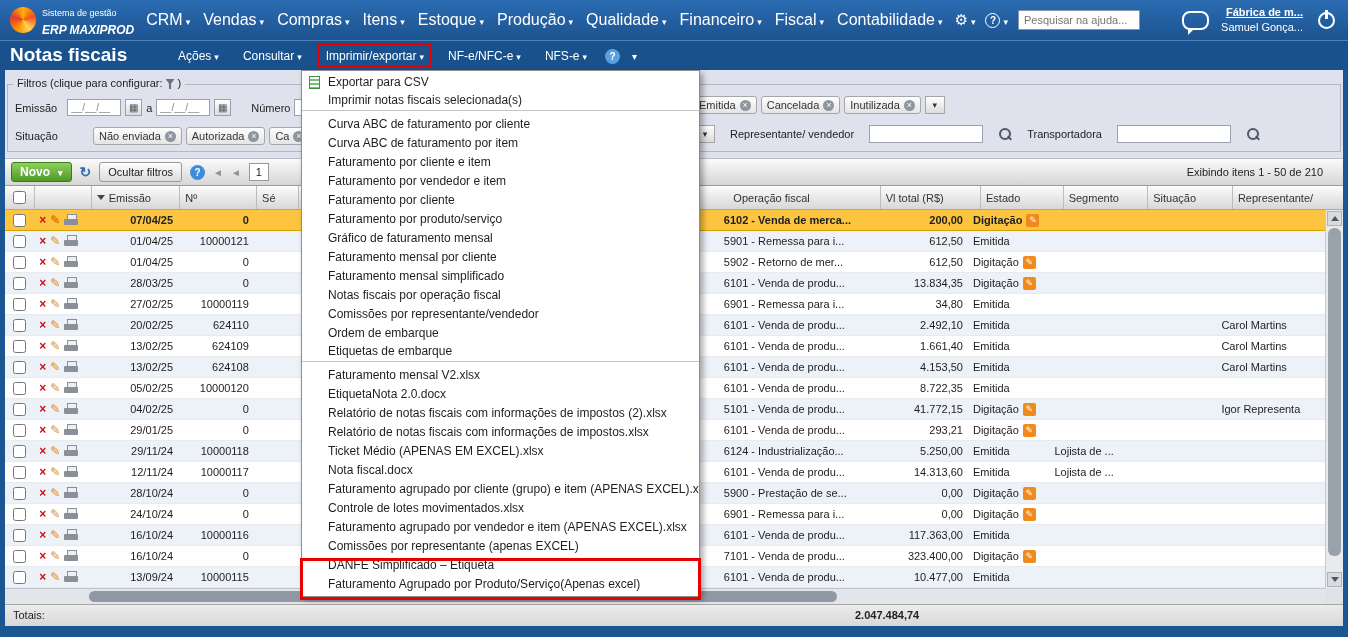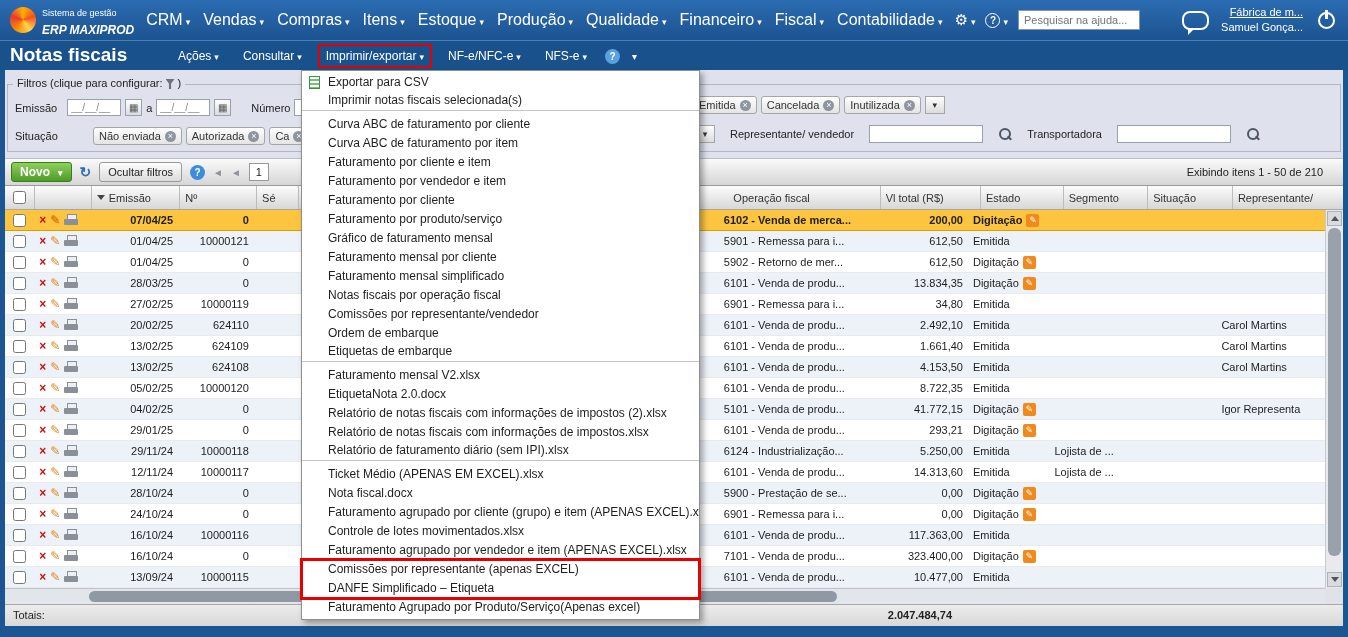--- a/index.html
+++ b/index.html
@@ -26,21 +26,21 @@
   .help-ring { width:15px; height:15px; border:1px solid #fff; border-radius:50%;
     font-size:10px; font-weight:bold; display:flex; align-items:center; justify-content:center; }
   .help-ring::before { content:"?"; }
   .search-input { width:122px; height:20px; border:1px solid #7f96ad; font-size:11px;
     padding:0 5px; color:#333; font-family:"Liberation Sans",sans-serif; }
   .spacer { flex:1; }
   .chat-icon { position:relative; width:27px; height:19px; border:2px solid #fff; border-radius:8px; flex:0 0 auto; }
   .chat-icon::after { content:""; position:absolute; left:4px; bottom:-7px; width:0; height:0;
     border-top:7px solid #fff; border-right:7px solid transparent; }
   .user-col { text-align:right; font-size:11px; line-height:1.35; white-space:nowrap; }
-  .company-link { color:#fff; text-decoration:underline; font-weight:normal; display:block;text-align:right; }
+  .company-link { color:#fff; text-decoration:underline; font-weight:bold; display:block;text-align:right; }
   .power-icon { position:relative; width:23px; height:23px; flex:0 0 auto; }
   .power-icon::before { content:""; position:absolute; inset:3px; border:2px solid #fff; border-radius:50%; }
   .power-icon::after { content:""; position:absolute; left:10px; top:1px; width:3px; height:9px; background:#fff; }
   
   .titlebar { position:absolute; top:40px; left:0; right:0; height:30px; background:#19518c;
     border-top:1px solid #4b7fb5; color:#fff; }
   .page-title { position:absolute; left:10px; top:3px; font-size:19px; font-weight:bold; }
   .nb-menus { position:absolute; left:172px; top:0; height:30px; display:flex; align-items:center;
     gap:12px; font-size:12px; }
   .nb-menu { display:flex; align-items:center; padding:3px 6px; white-space:nowrap; cursor:pointer; }
@@ -151,21 +151,21 @@
   .vs-thumb { position:absolute; left:2px; right:2px; top:18px; height:328px; background:#99a1ab; border-radius:6px; }
   .hscroll { position:absolute; top:588px; left:5px; right:23px; height:16px; background:#e2e5ea;
     border-top:1px solid #c0c3c9; }
   .hs-thumb { position:absolute; left:84px; width:748px; top:2px; height:11px; background:#8f98a3; border-radius:6px; }
   .scroll-corner { position:absolute; top:588px; right:5px; width:18px; height:16px; background:#dfe2e6; }
   
   .totals { position:absolute; top:604px; left:5px; right:5px; height:22px;
     background:linear-gradient(#ececec,#d8d8d8); border-top:1px solid #a7a7a7;
     font-size:11px; color:#222; }
   .totals-label { position:absolute; left:8px; top:4px; }
-  .totals-value { position:absolute; left:850px; width:102px; top:4px; text-align:right;
+  .totals-value { position:absolute; left:850px; width:102px; top:4px; text-align:left;
     padding-right:5px; font-weight:bold; }
   .bottom-strip { position:absolute; left:0; right:0; top:626px; height:11px; background:#1b5592; }
   
   .dropdown-menu { position:absolute; left:301px; top:70px; width:399px; background:#fff;
     border:1px solid #8f8f8f; box-shadow:3px 3px 6px rgba(0,0,0,.35); z-index:50; padding:2px 0; }
   .menu-item { height:19px; line-height:19px; padding:0 8px 0 26px; font-size:12px; color:#1e1e1e;
     white-space:nowrap; overflow:hidden; position:relative; display:flex; align-items:center; cursor:pointer; }
   .menu-item.sep { border-bottom:1px solid #c4c4c4; margin-bottom:4px; padding-bottom:1px; }
   .csv-icon { position:absolute; left:7px; top:3px; width:11px; height:13px;
     background:repeating-linear-gradient(#fff 0 2px,#79c07c 2px 4px); border:1px solid #3f9142; }
@@ -943,24 +943,20 @@
       <div class="menu-item">
 
         <span class="mi-label">Relatório de notas fiscais com informações de impostos (2).xlsx</span>
       </div>
 
       <div class="menu-item">
 
         <span class="mi-label">Relatório de notas fiscais com informações de impostos.xlsx</span>
       </div>
 
-      <div class="menu-item sep">
-
-        <span class="mi-label">Relatório de faturamento diário (sem IPI).xlsx</span>
-      </div>
 
       <div class="menu-item">
 
         <span class="mi-label">Ticket Médio (APENAS EM EXCEL).xlsx</span>
       </div>
 
       <div class="menu-item">
 
         <span class="mi-label">Nota fiscal.docx</span>
       </div>

